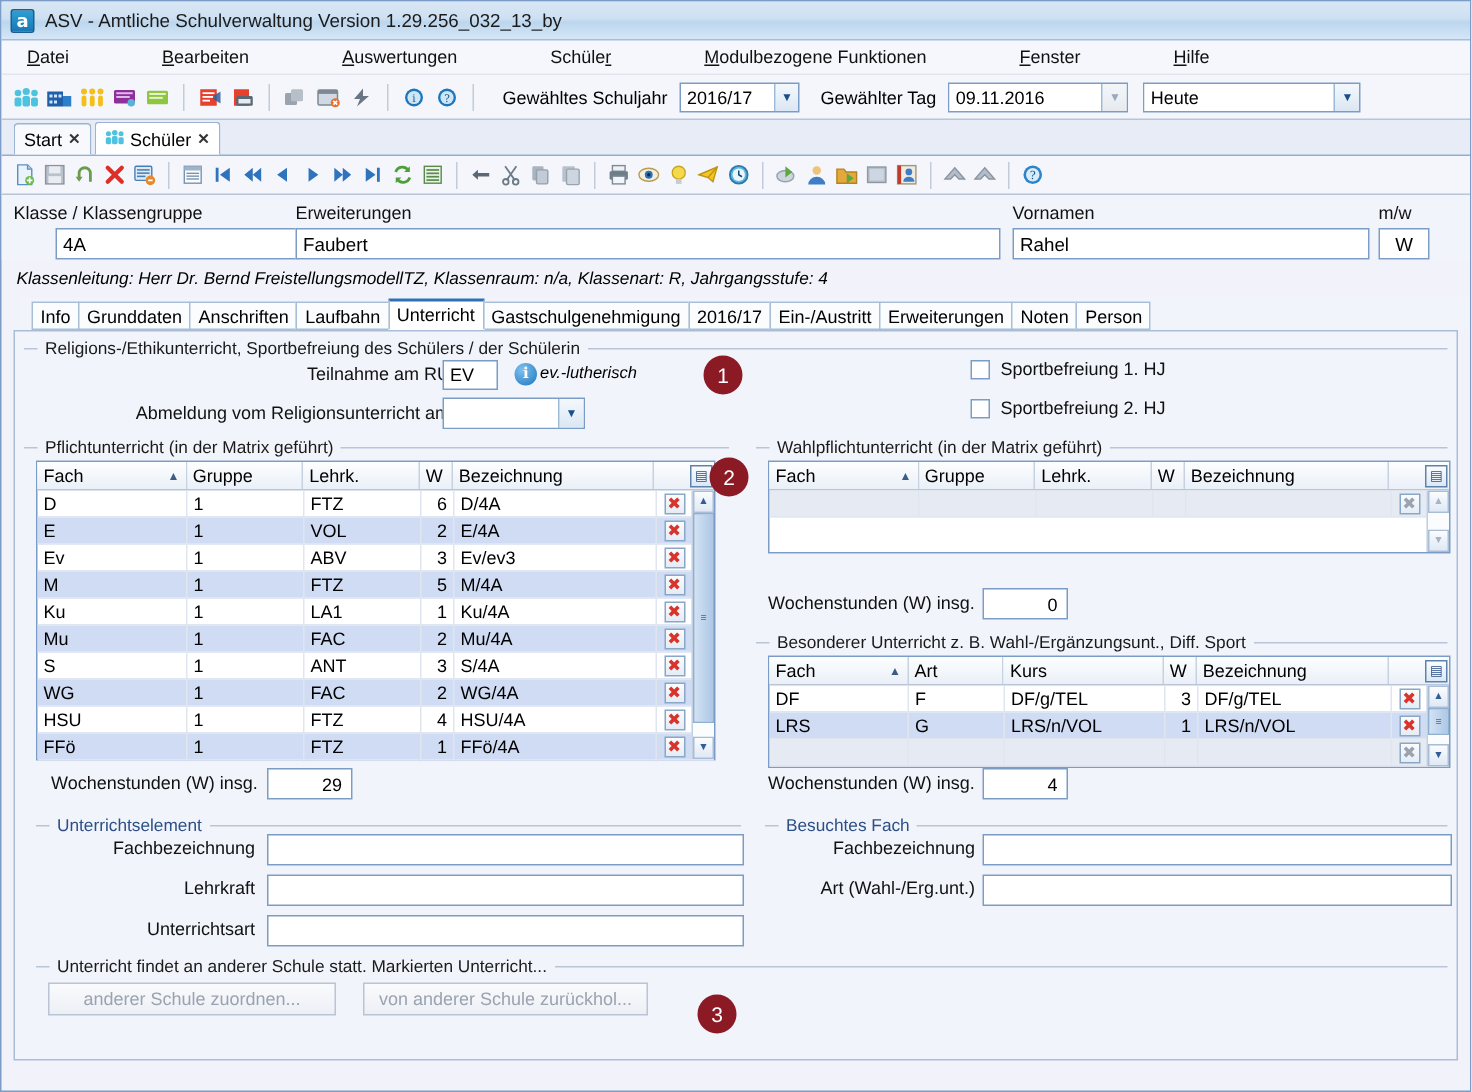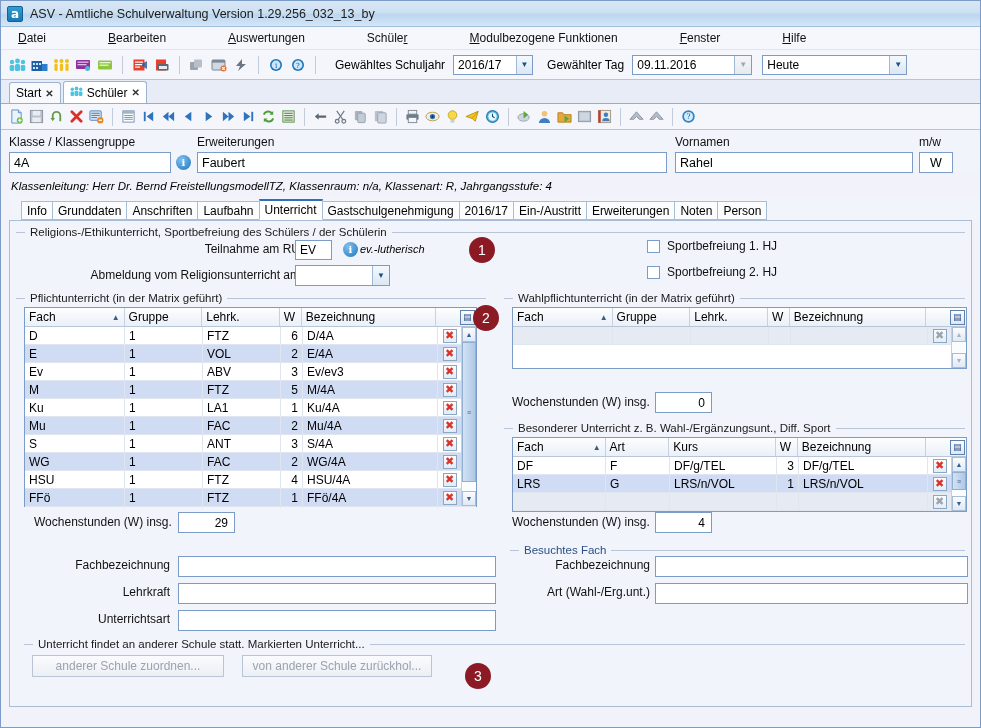--- a/index.html
+++ b/index.html
@@ -743,21 +743,21 @@
 
   <div class="header-form">
     <div class="hf-row">
       <div class="hf-col-klasse"><span class="hf-lbl">Klasse / Klassengruppe</span></div>
       <div class="hf-col-fam"><span class="hf-lbl">Erweiterungen</span></div>
       <div class="hf-col-vor"><span class="hf-lbl">Vornamen</span></div>
       <div class="hf-col-mw"><span class="hf-lbl">m/w</span></div>
     </div>
     <div class="hf-row" style="margin-top:3px">
       <div class="hf-col-klasse" style="display:flex;align-items:center">
-        <input class="inp" style="width: 162px;" value="4A">
+        <input class="inp" style="width: 162px; margin-left: 28px;" value="4A">
         <span class="info-dot">i</span>
       </div>
       <div class="hf-col-fam">
         <input class="inp" value="Faubert" style="">
       </div>
       <div class="hf-col-vor">
         <input class="inp" value="Rahel" style="">
       </div>
       <div class="hf-col-mw">
         <input class="inp" style="text-align: center;" value="W">
@@ -1094,20 +1094,24 @@
         <div class="sb-track">
           <div class="sb-thumb" style="top:0; height:18px">≡</div>
         </div>
         <div class="sb-btn">▼</div>
       </div>
     </div>
 
     <div style="position:absolute; left:502px; top:294px" class="lbl">Wochenstunden (W) insg.</div>
     <input class="txtfield num" style="position: absolute; left: 645px; top: 291px; width: 57px; height: 21px;" value="4">
 
+    <div class="fieldset" style="left:14px; top:322px; width:470px; height:14px">
+      <div class="fs-line"></div>
+      <span class="fs-title">Unterrichtselement</span>
+    </div>
 
     <div style="position:absolute; left:20px; top:337px; width:140px; text-align:right" class="lbl">Fachbezeichnung</div>
     <input class="txtfield" style="position: absolute; left: 168px; top: 335px; width: 318px; height: 21px;" value="">
 
     <div style="position:absolute; left:20px; top:364px; width:140px; text-align:right" class="lbl">Lehrkraft</div>
     <input class="txtfield" style="position: absolute; left: 168px; top: 362px; width: 318px; height: 21px;" value="">
 
     <div style="position:absolute; left:20px; top:391px; width:140px; text-align:right" class="lbl">Unterrichtsart</div>
     <input class="txtfield" style="position: absolute; left: 168px; top: 389px; width: 318px; height: 21px;" value="">
 

